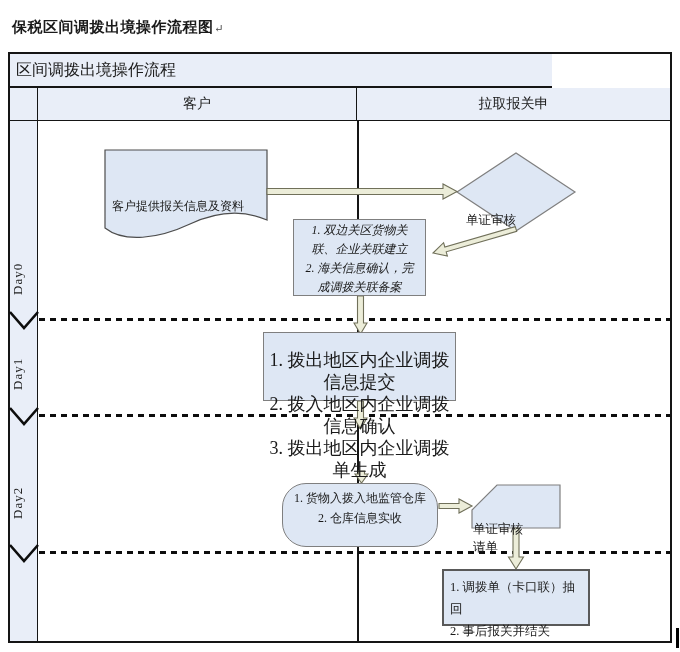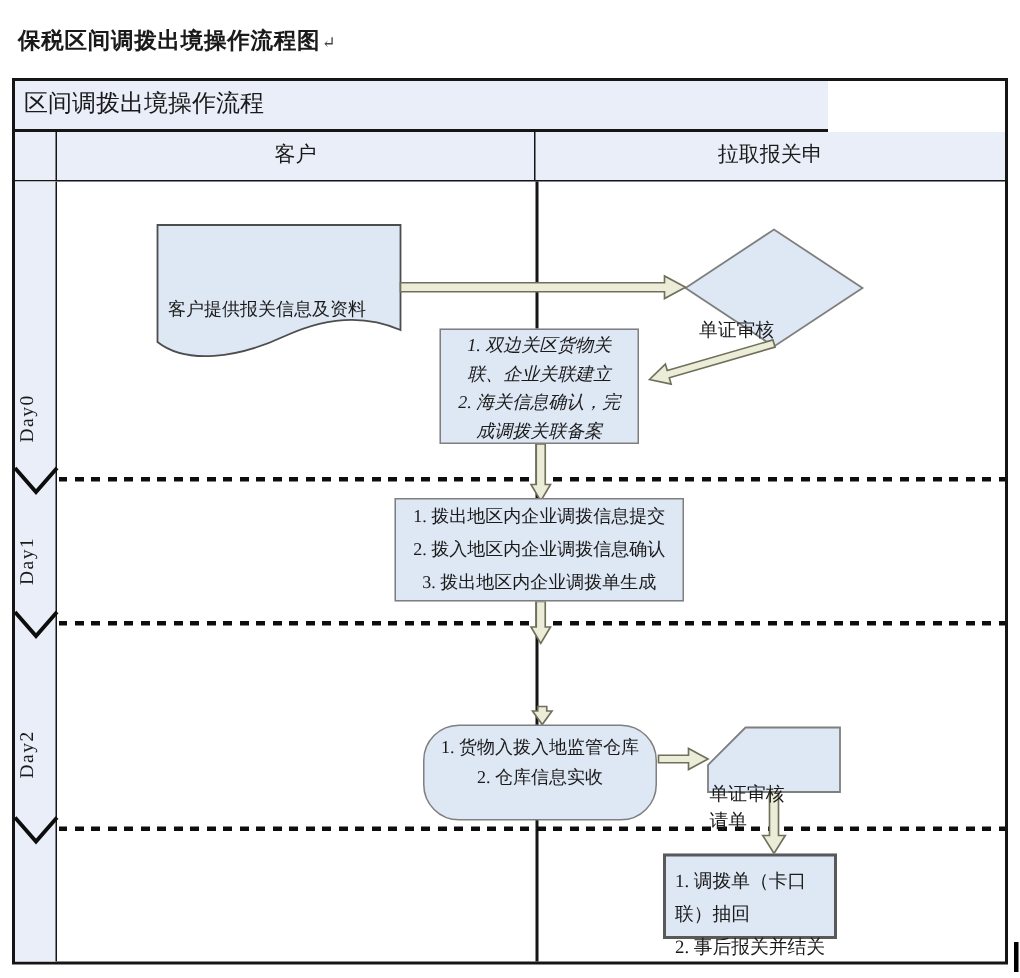--- a/index.html
+++ b/index.html
@@ -31,25 +31,25 @@
   .lbl0{top:240px;height:78px;}
   .lbl1{top:336px;height:76px;}
   .lbl2{top:458px;height:90px;}
   
   .shape-text{font-size:12px;text-align:left;white-space:pre-line;margin-top:28px;}
   .doc-text{left:112px;top:170px;width:148px;}
   .diamond-text{left:466px;top:184px;width:100px;font-size:12.5px;}
   .card-text{left:473px;top:492px;width:86px;line-height:18px;font-size:12.5px;}
   .box{background:#dee7f4;border:1px solid #7f7f7f;font-size:12px;text-align:center;white-space:pre-line;}
   .box5{left:293px;top:219px;width:133px;height:77px;line-height:19px;padding-top:1px;font-style:italic;}
-  .boxd1{left:263px;top:332px;width:193px;height:69px;line-height:22px;font-size:12px;padding-top:0;}
+  .boxd1{left:263px;top:332px;width:193px;height:69px;line-height:22px;font-size:18px;padding-top:16px;}
   .boxjg{left:287px;top:429px;width:150px;height:42px;border:2px solid #4d4d4d;background:#dce4ef;line-height:19px;font-size:12.5px;}
   .red-line{color:#ef2d3e;}
   .stadium{left:282px;top:483px;width:156px;height:64px;border-radius:24px;line-height:20px;padding-top:4px;}
-  .boxend{left:442px;top:569px;width:116px;height:57px;border:2px solid #595959;text-align:left;
+  .boxend{left:442px;top:569px;width:148px;height:57px;border:2px solid #595959;text-align:left;
           padding:5px 2px 0 6px;line-height:22px;font-size:12.5px;}
   svg.overlay{position:absolute;left:0;top:0;pointer-events:none;}
   .caret{left:676px;top:628px;width:3px;height:20px;background:#000;}
 </style>
 </head>
 <body>
 
 <div class="page">
 
   <div class="abs doc-title"><span>保税区间调拨出境操作流程图</span><span class="pmark">↵</span></div>

